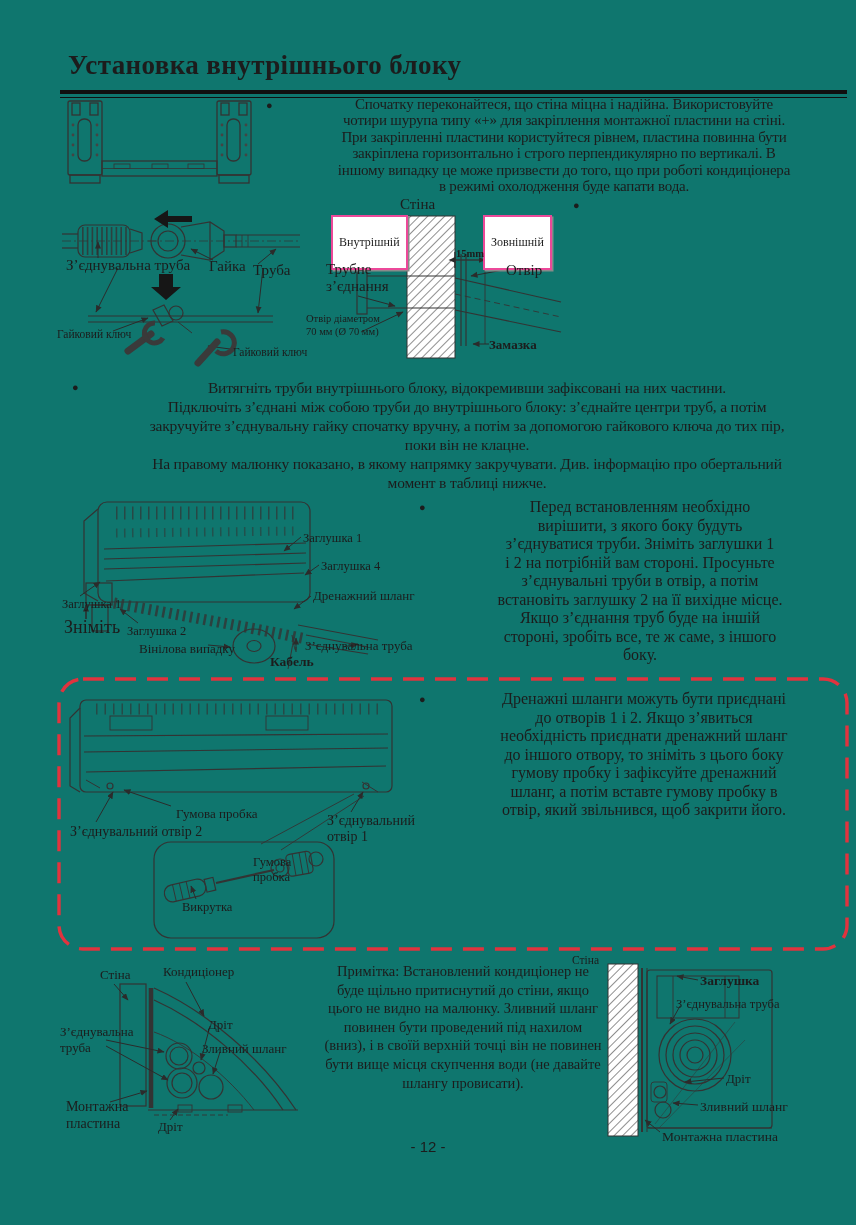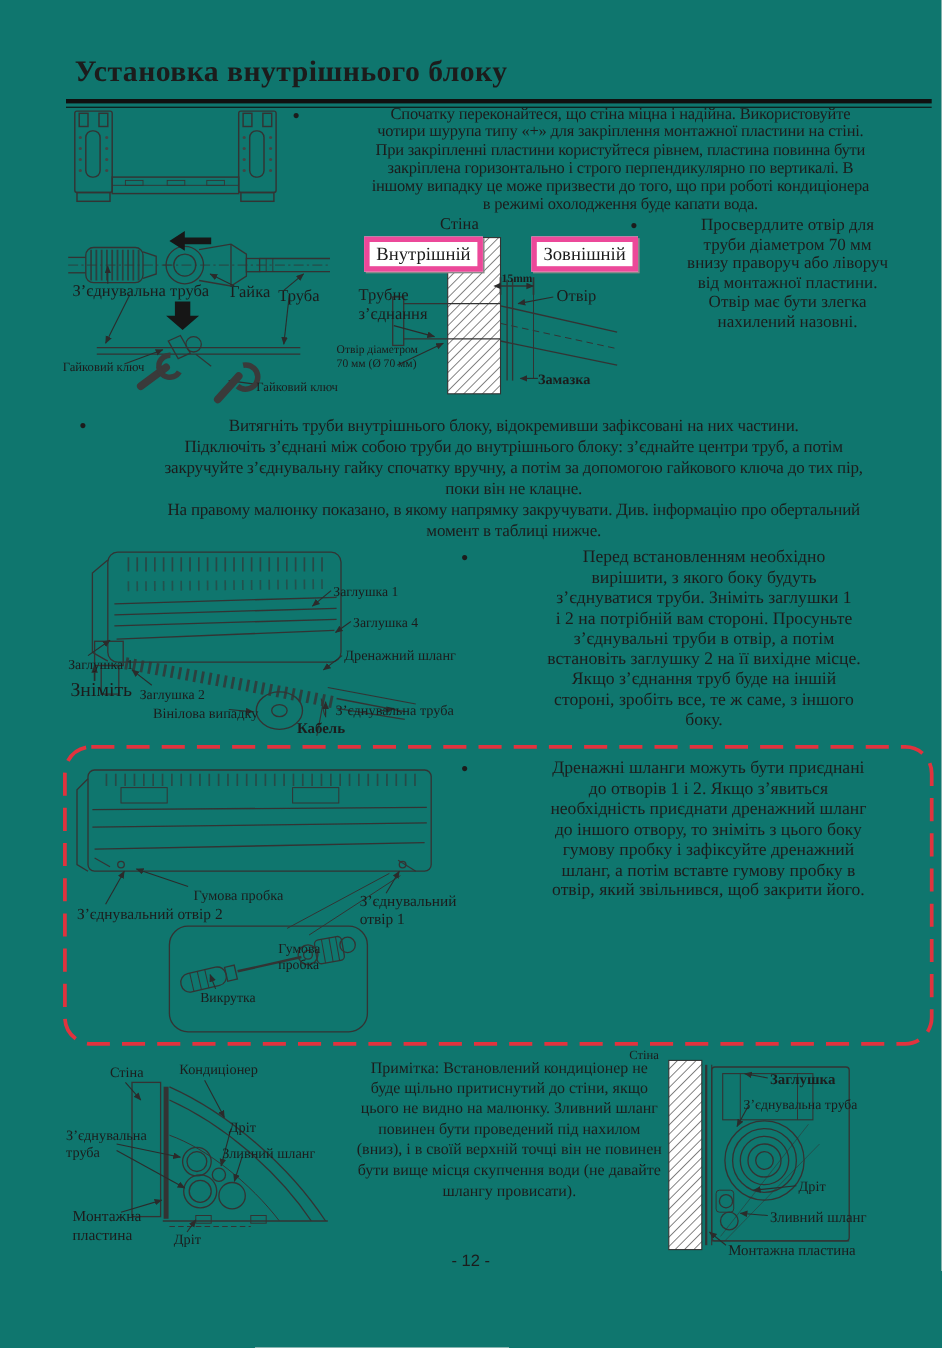--- a/index.html
+++ b/index.html
@@ -3,21 +3,21 @@
 <meta charset="utf-8">
 <style>
   html,body{margin:0;padding:0;background:#e8e8e8;}
   .page{position:relative;width:856px;height:1225px;background:#0f766e;
         font-family:"Liberation Serif",serif;color:#1c1c1c;overflow:hidden;margin:0 auto;}
   .title{position:absolute;font-weight:bold;font-size:27px;letter-spacing:.4px;white-space:nowrap;}
   .rule{position:absolute;background:#101010;}
   .par{position:absolute;white-space:pre-line;text-align:center;}
   .bullet{position:absolute;font-size:11px;line-height:11px;}
   .lbl{position:absolute;white-space:pre-line;line-height:15px;font-size:13px;}
-  .boxlbl{position:absolute;border:5px solid #ec4899;padding:1px 6px;font-size:17px;background:#fff;
+  .boxlbl{position:absolute;border:2px solid #ec4899;padding:18px 6px;font-size:12px;background:#fff;
           box-shadow:1.5px 1.5px 0 0 #8a8a8a;}
   svg.fig{position:absolute;overflow:visible;}
   .b{font-weight:bold;}
   .footer{position:absolute;font-family:"Liberation Sans",sans-serif;font-size:15px;text-align:center;}
 </style>
 </head>
 <body>
 
 <div class="page">
 
@@ -163,26 +163,20 @@
   <div class="boxlbl" style="left:483px;top:215px">Зовнішній</div>
   <div class="lbl b" style="left:456px;top:246px;font-size:10.5px">15mm</div>
   <div class="lbl" style="left:326px;top:261px;font-size:15px;line-height:17px">Трубне
 з’єднання</div>
   <div class="lbl" style="left:506px;top:263px;font-size:15px">Отвір</div>
   <div class="lbl" style="left:306px;top:313px;font-size:10.5px;line-height:12.5px">Отвір діаметром
 70 мм (Ø 70 мм)</div>
   <div class="lbl b" style="left:489px;top:337px;font-size:13px">Замазка</div>
 
   <div class="bullet" style="left:573px;top:200px">●</div>
-  <div class="par" style="left:588px;top:196px;width:256px;font-size:15.5px;line-height:17.5px">Просвердлите отвір для
-труби діаметром 70 мм
-внизу праворуч або ліворуч
-від монтажної пластини.
-Отвір має бути злегка
-нахилений назовні.</div>
 
   <div class="bullet" style="left:72px;top:382px">●</div>
   <div class="par" style="left:86px;top:378px;width:762px;font-size:15.5px;line-height:19px;letter-spacing:-.2px">Витягніть труби внутрішнього блоку, відокремивши зафіксовані на них частини.
 Підключіть з’єднані між собою труби до внутрішнього блоку: з’єднайте центри труб, а потім
 закручуйте з’єднувальну гайку спочатку вручну, а потім за допомогою гайкового ключа до тих пір,
 поки він не клацне.
 На правому малюнку показано, в якому напрямку закручувати. Див. інформацію про обертальний
 момент в таблиці нижче.</div>
 
   <svg class="fig" style="left:58px;top:497px" width="352" height="180" viewBox="0 0 352 180">

